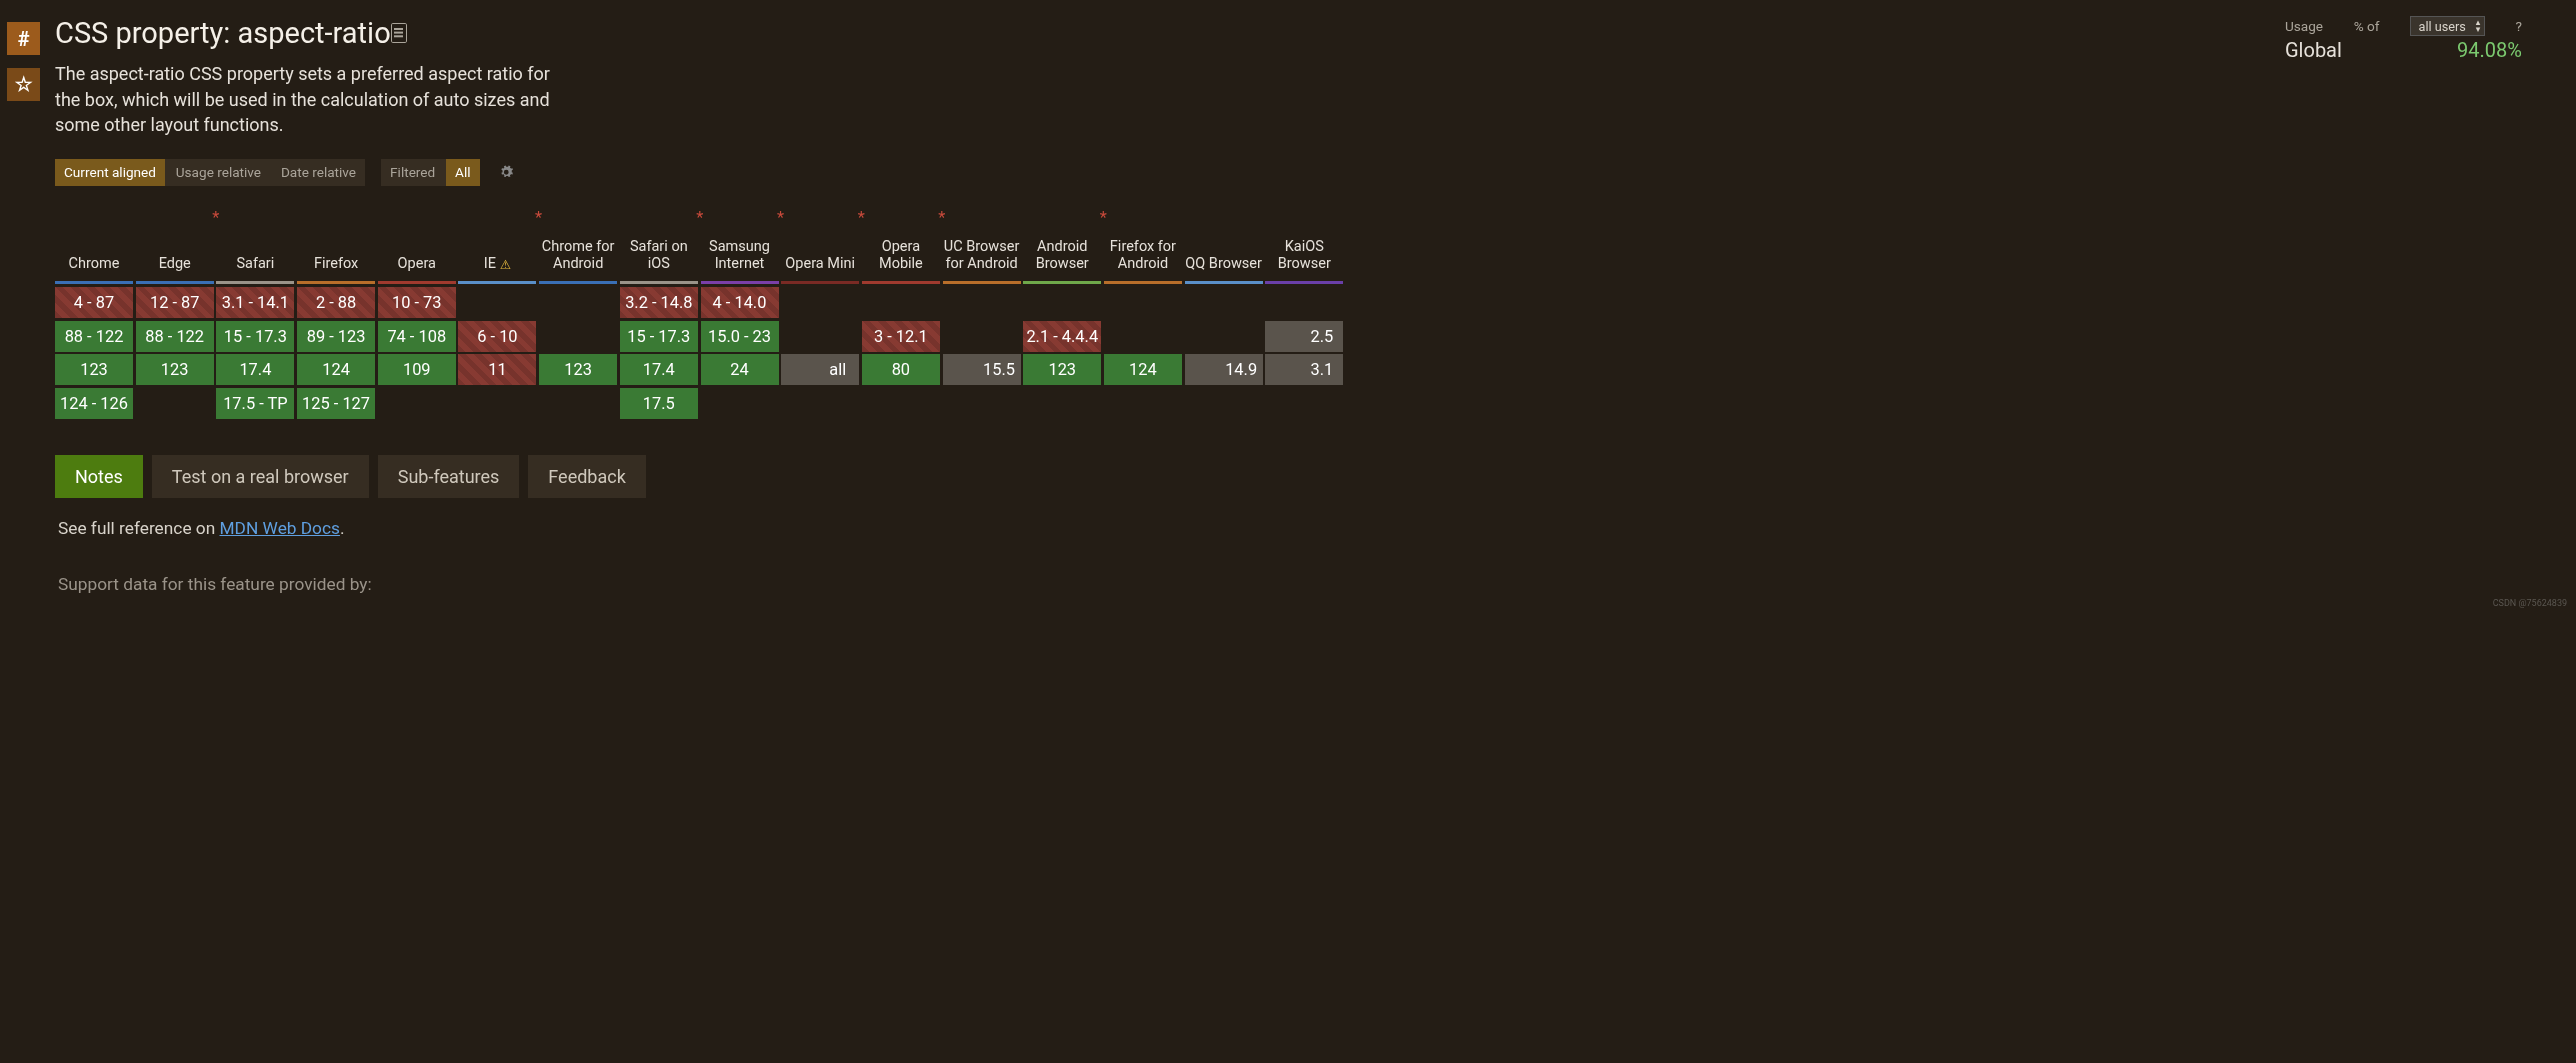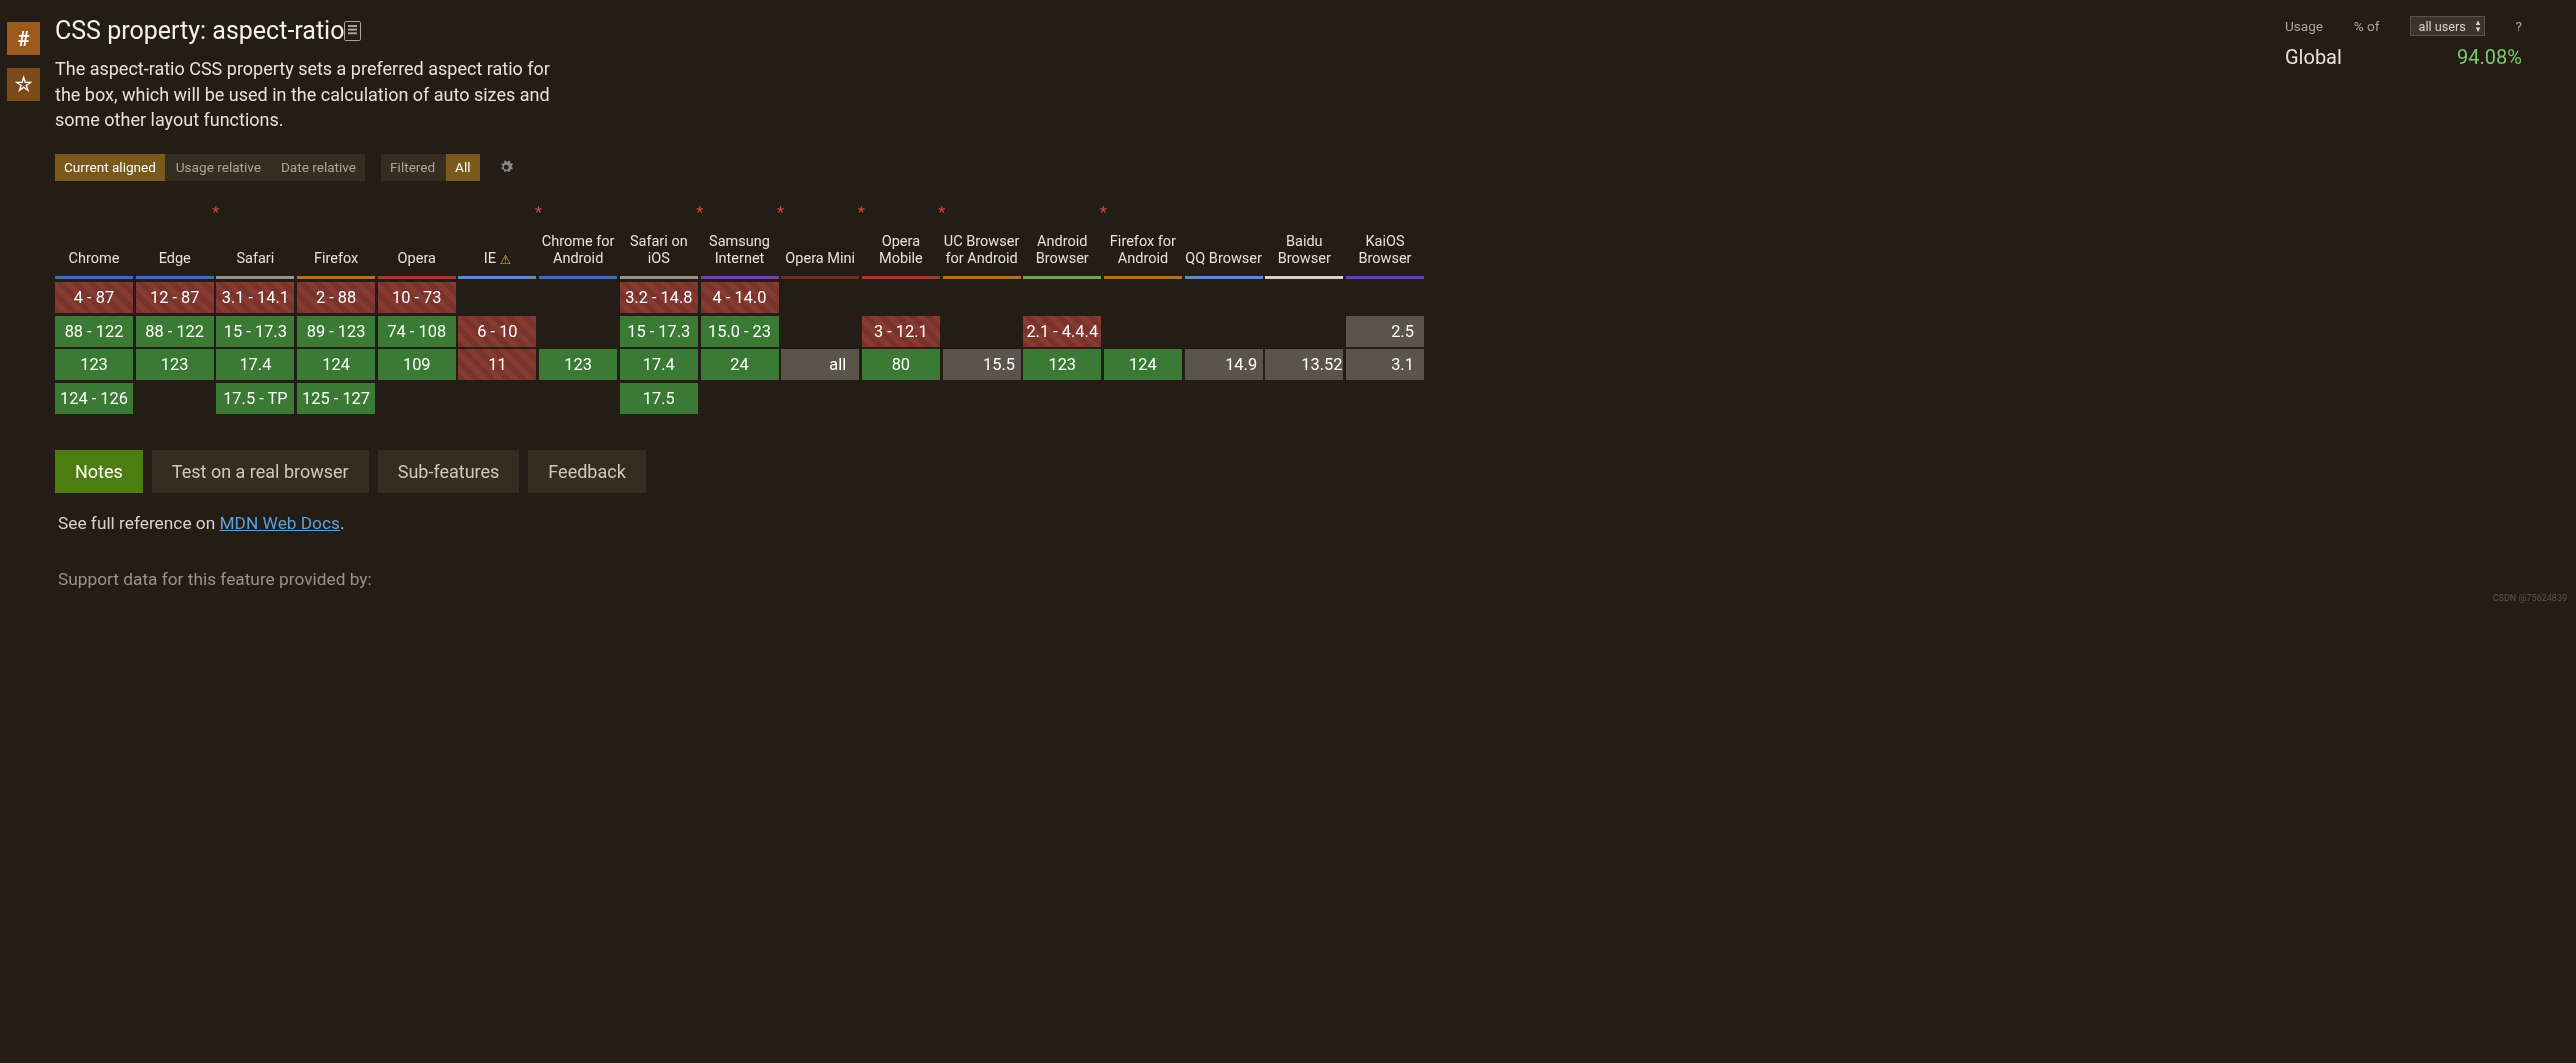--- a/index.html
+++ b/index.html
@@ -13,30 +13,30 @@
   .page { padding: 0 0 18px 0; position: relative; }
 
   
   .badge-col { position: absolute; left: 7.3px; top: 22px; display: flex; flex-direction: column; gap: 12.7px; }
   .badge { width: 33px; height: 33px; background: #9c5b1c; color: #fff; display:flex; align-items:center; justify-content:center; font-size:20px; font-weight:700;}
   .badge.star { background: #7a4a18; }
 
   
   .header { display:flex; align-items:flex-start; padding: 16.4px 18px 0 55px; }
   .title-wrap { flex: 1; max-width: 818px; }
-  h1 { font-size: 25px; font-weight: 400; color: #f5f0e8; margin-bottom: 11px; display:flex; align-items:center; }
+  h1 { font-size: 29px; font-weight: 400; color: #f5f0e8; margin-bottom: 11px; display:flex; align-items:center; }
   .doc-icon { width:16.4px; height:20px; border:1.8px solid #aaa49a; border-radius:1.8px; position:relative; display:inline-block;}
   .doc-icon::before { content:''; position:absolute; left:2.7px; right:2.7px; top:3.6px; height:1.8px; background:#aaa49a; box-shadow: 0 3.6px 0 #aaa49a, 0 7.3px 0 #aaa49a;}
   .desc { font-size: 18px; color:#e6e1da; line-height:1.4; max-width:509px; }
 
   .usage-panel { margin-left:auto; padding-right:36px; min-width:273px; text-align:right;}
   .usage-top { display:flex; align-items:center; justify-content:space-between; gap:9px; color:#aaa49a; font-size:13.6px; }
   .usage-select { background:#3a342c; color:#d8d3ca; border:0.9px solid #555; padding:1.8px 18px 1.8px 7.3px; font-size:12.7px; height:20px; position:relative;}
   .help-q { color:#aaa49a; font-size:13.6px; cursor:pointer; }
-  .global-row { display:flex; justify-content:space-between; margin-top:9px; font-size:20px; }
+  .global-row { display:flex; justify-content:space-between; margin-top:2px; font-size:20px; }
   .global-label { color:#e6e1da; }
   .global-val { color:#7bc96f; }
 
   
   .toolbar { display:flex; gap:16px; padding: 22px 0 0 55px; align-items:center;}
   .tb-group { display:flex; gap:1.8px; background:#362d22; }
   .tb-btn { padding:5.5px 9px; color:#aaa49a; cursor:pointer; font-size:13.6px;}
   .tb-btn.active { background:#7a5a1c; color:#fff; }
   .gear { width:14.5px; height:14.5px; color:#888; margin-left:3.6px; cursor:pointer; }
 
@@ -273,30 +273,20 @@
             <span>QQ Browser</span>
           </div>
           <div class="col-bar bar-ltblue"></div>
           <div class="cell empty"></div>
           <div class="cell empty"></div>
           <div class="cell grey">14.9</div>
           <div class="cell empty"></div>
         </div>
         <div class="col">
           <div class="col-head">
-            <span>Baidu Browser</span>
-          </div>
-          <div class="col-bar bar-cream"></div>
-          <div class="cell empty"></div>
-          <div class="cell empty"></div>
-          <div class="cell grey">13.52</div>
-          <div class="cell empty"></div>
-        </div>
-        <div class="col">
-          <div class="col-head">
             <span>KaiOS Browser</span>
           </div>
           <div class="col-bar bar-violet"></div>
           <div class="cell empty"></div>
           <div class="cell grey">2.5</div>
           <div class="cell grey">3.1</div>
           <div class="cell empty"></div>
         </div>
       </div>
   </div>

